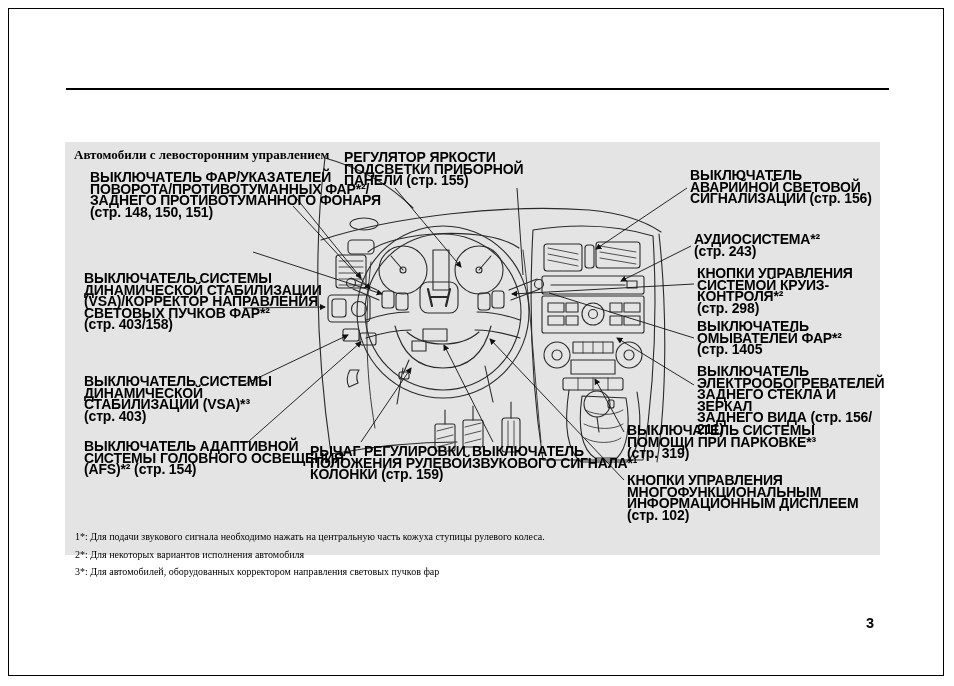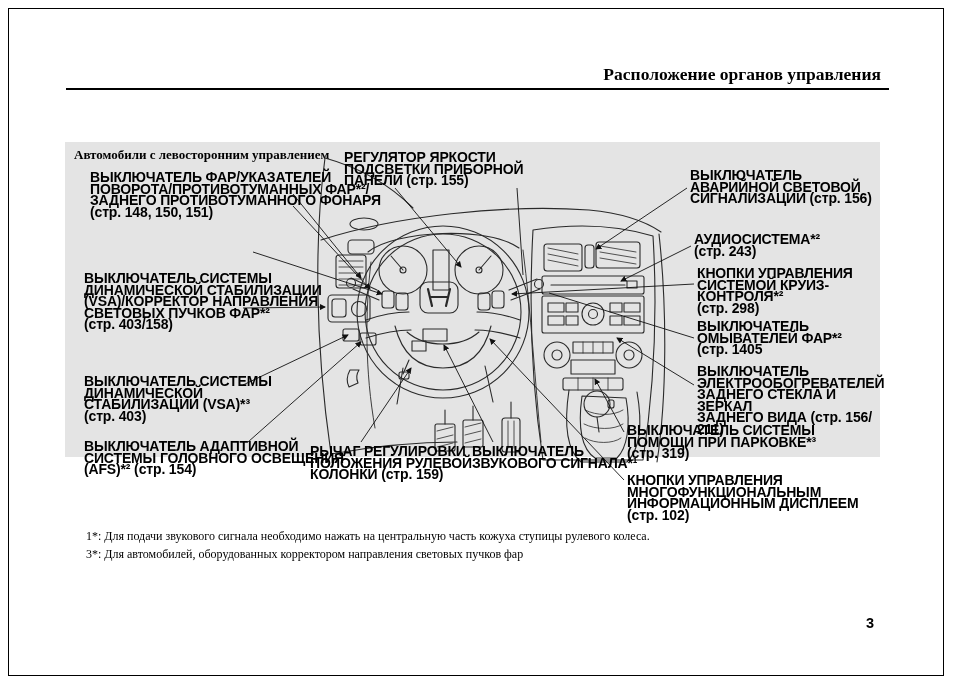--- a/index.html
+++ b/index.html
@@ -17,35 +17,35 @@
     font-family:"Liberation Serif",serif;font-weight:bold;font-size:17.5px;
   }
   .title-rule{
     position:absolute;left:66px;top:88px;width:823px;height:2px;background:#000;
   }
   .subtitle{
     position:absolute;left:75px;top:118px;
     font-family:"Liberation Serif",serif;font-style:italic;font-size:12.5px;
   }
   .panel{
-    position:absolute;left:65px;top:142px;width:815px;height:315px;
+    position:absolute;left:65px;top:142px;width:815px;height:413px;
     background:#e4e4e4;
   }
   .panel-header{
     position:absolute;left:9px;top:5px;
     font-family:"Liberation Serif",serif;font-weight:bold;font-size:13px;
   }
   .callout{
     position:absolute;font-weight:bold;font-size:14px;line-height:11.6px;
     letter-spacing:-0.15px;white-space:pre-line;
   }
   .art{position:absolute;left:0;top:0;}
   .footnotes{
     position:absolute;left:75px;top:528px;
-    font-family:"Liberation Serif",serif;font-size:12px;line-height:17.5px;margin-left:11px;
+    font-family:"Liberation Serif",serif;font-size:10px;line-height:17.5px;
   }
   .page-number{
     position:absolute;left:850px;top:615px;width:40px;text-align:center;
     font-weight:bold;font-size:14.5px;
   }
   
   #lab-l1{left:25px;top:30px;}
   #lab-l2{left:21px;top:88px;}
   #lab-l3{left:19px;top:131px;}
   #lab-l4{left:19px;top:234px;}
@@ -61,21 +61,20 @@
   #lab-r5{left:632px;top:224px;}
   #lab-r6{left:562px;top:283px;}
   #lab-r7{left:562px;top:333px;}
 </style>
 </head>
 <body>
 
 <div class="page">
   <div class="frame"></div>
 
-  <div class="doc-title">Расположение органов управления</div>
   <div class="title-rule"></div>
 
   <div class="panel">
     <div class="panel-header">Автомобили с левосторонним управлением</div>
 
     <svg class="art" width="815" height="373" viewBox="0 0 815 373">
       <defs>
         <marker id="arw" viewBox="0 0 10 10" refX="8.5" refY="5" markerWidth="7" markerHeight="7" orient="auto-start-reverse">
           <path d="M0,0 L10,5 L0,10 z" fill="#111"></path>
         </marker>
@@ -270,17 +269,18 @@
     <div class="callout" id="lab-r6">ВЫКЛЮЧАТЕЛЬ СИСТЕМЫ
 ПОМОЩИ ПРИ ПАРКОВКЕ*³
 (стр. 319)</div>
     <div class="callout" id="lab-r7">КНОПКИ УПРАВЛЕНИЯ
 МНОГОФУНКЦИОНАЛЬНЫМ
 ИНФОРМАЦИОННЫМ ДИСПЛЕЕМ (стр. 102)</div>
   </div>
 
   <div class="footnotes">
     <div>1*: Для подачи звукового сигнала необходимо нажать на центральную часть кожуха ступицы рулевого колеса.</div>
+    <div>2*: Для некоторых вариантов исполнения автомобиля</div>
     <div>3*: Для автомобилей, оборудованных корректором направления световых пучков фар</div>
   </div>
 
   <div class="page-number">3</div>
 </div>
 
 </body></html>

